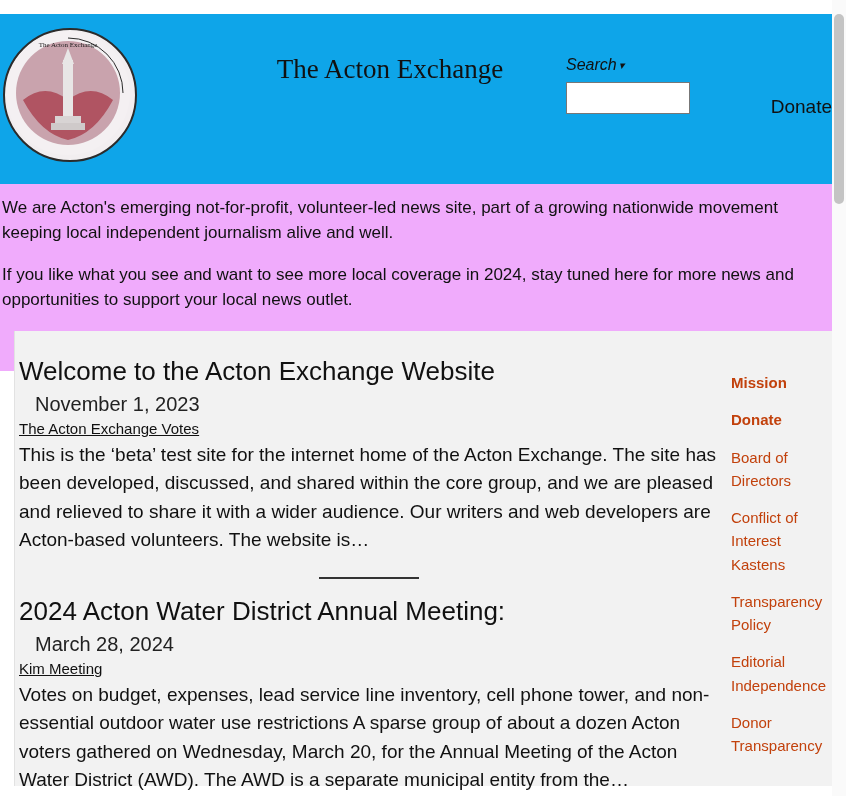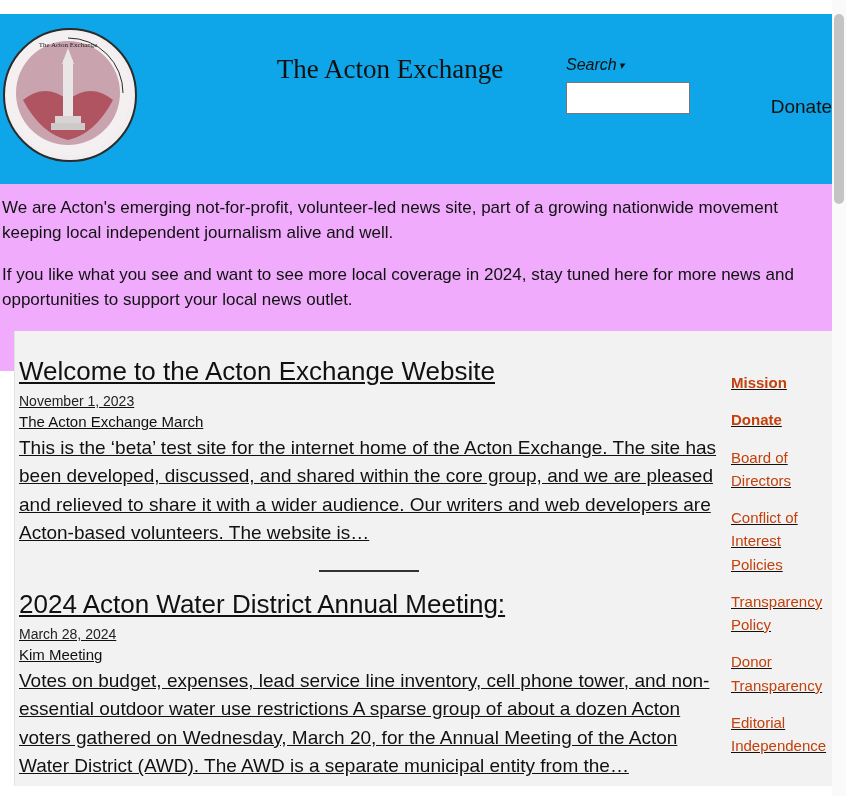--- a/index.html
+++ b/index.html
@@ -116,42 +116,41 @@
   
   .content-wrap {
     position: absolute;
     left: 14px;
     top: 331px;
     width: 818px;
     bottom: 10px;
     background: #f2f2f2;
     border-left: 1px solid #e2e2e2;
     border-right: 1px solid #e2e2e2;
-    text-decoration: underline;
   }
   .content-inner {
     display: flex;
     height: 100%;
   }
   .main-col {
     width: 716px;
     padding: 26px 12px 0 4px;
     box-sizing: border-box;
   }
   .post-title {
     font-size: 26px;
     line-height: 1.15;
     margin: 0 0 6px 0;
     font-weight: normal;
     color: #111111;
   }
   .post-date {
-    font-size: 14px;
+    font-size: 20px;
     color: #222222;
-    margin: 0 0 4px 0;
+    margin: 0 0 4px 16px;
   }
   .post-author {
     font-size: 15px;
     color: #111111;
     text-decoration: underline;
     display: inline-block;
     margin-bottom: 4px;
     cursor: pointer;
   }
   .post-excerpt {
@@ -240,43 +239,43 @@
   </div>
 
   <div class="content-wrap">
     <div class="content-inner">
 
       <div class="main-col">
 
         <div>
           <h2 class="post-title">Welcome to the Acton Exchange Website</h2>
           <div class="post-date">November 1, 2023</div>
-          <a class="post-author" href="#">The Acton Exchange March</a>
+          <a class="post-author" href="#">The Acton Exchange Votes</a>
           <p class="post-excerpt">This is the ‘beta’ test site for the internet home of the Acton Exchange. The site has been developed, discussed, and shared within the core group, and we are pleased and relieved to share it with a wider audience. Our writers and web developers are Acton-based volunteers. The website is…</p>
         </div>
 
         <div class="divider"></div>
 
         <div>
           <h2 class="post-title">2024 Acton Water District Annual Meeting:</h2>
           <div class="post-date">March 28, 2024</div>
           <a class="post-author" href="#">Kim Meeting</a>
           <p class="post-excerpt">Votes on budget, expenses, lead service line inventory, cell phone tower, and non-essential outdoor water use restrictions A sparse group of about a dozen Acton voters gathered on Wednesday, March 20, for the Annual Meeting of the Acton Water District (AWD). The AWD is a separate municipal entity from the…</p>
         </div>
 
       </div>
 
       <div class="side-col">
         <div class="side-item bold">Mission</div>
         <div class="side-item bold">Donate</div>
         <div class="side-item">Board of Directors</div>
-        <div class="side-item">Conflict of Interest Policies</div>
+        <div class="side-item">Conflict of Interest Kastens</div>
         <div class="side-item">Transparency Policy</div>
+        <div class="side-item">Editorial Independence</div>
         <div class="side-item">Donor Transparency</div>
-        <div class="side-item">Editorial Independence</div>
       </div>
 
     </div>
   </div>
 
   <div class="scrollbar">
     <div class="scroll-thumb"></div>
   </div>
 
 </div>

